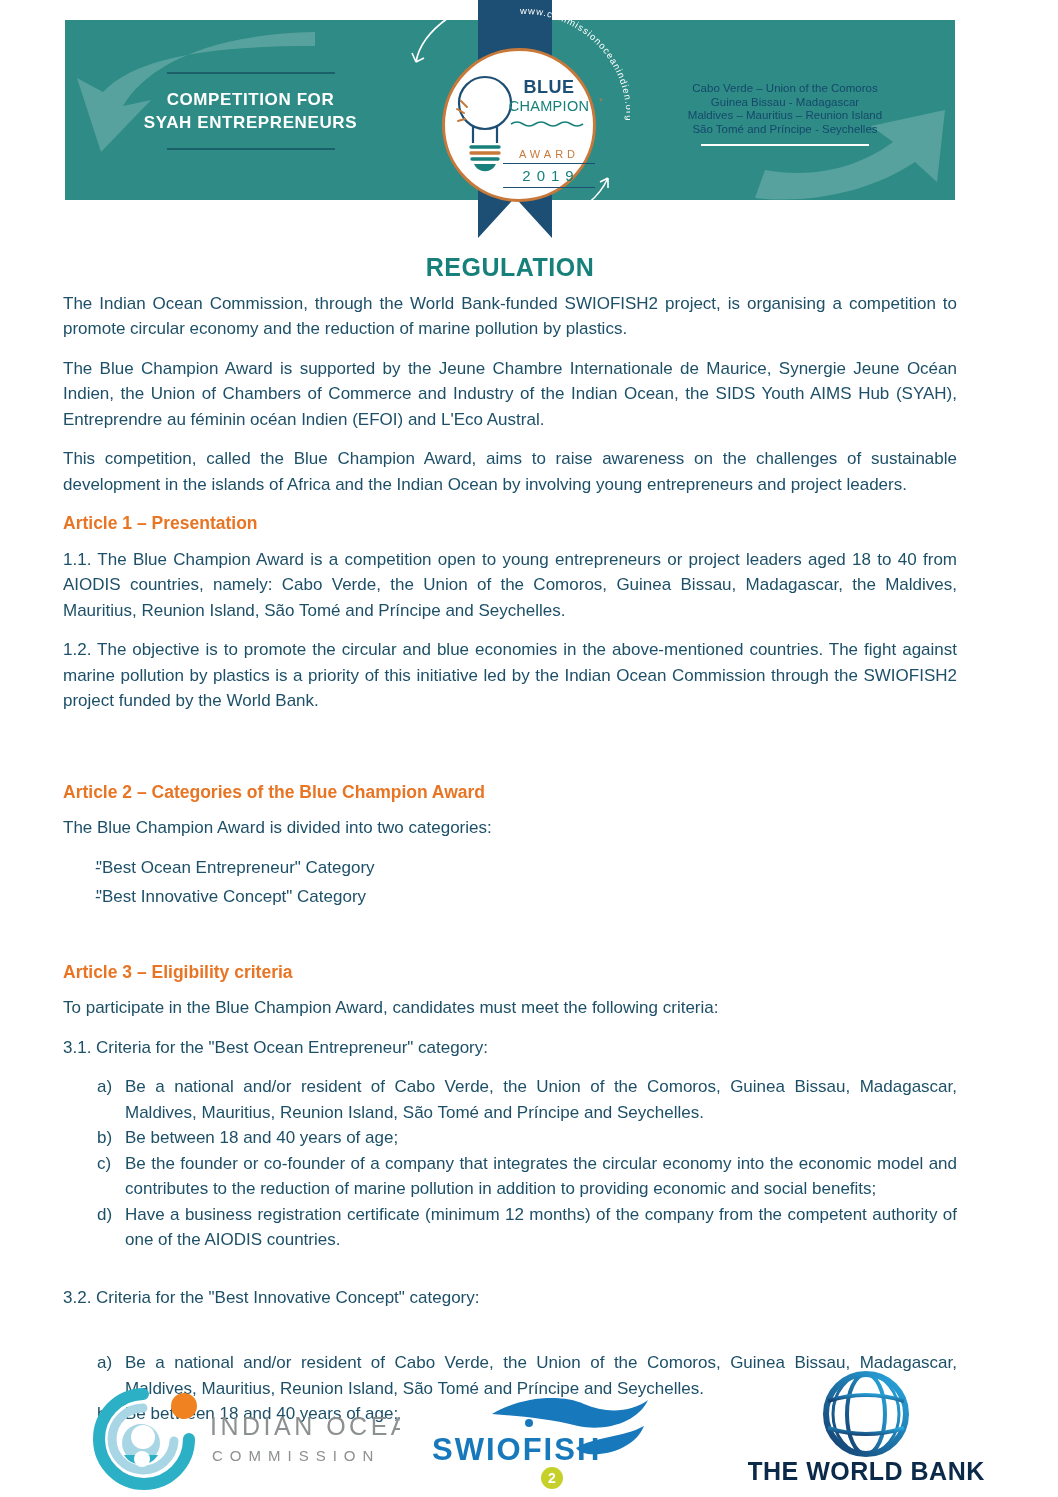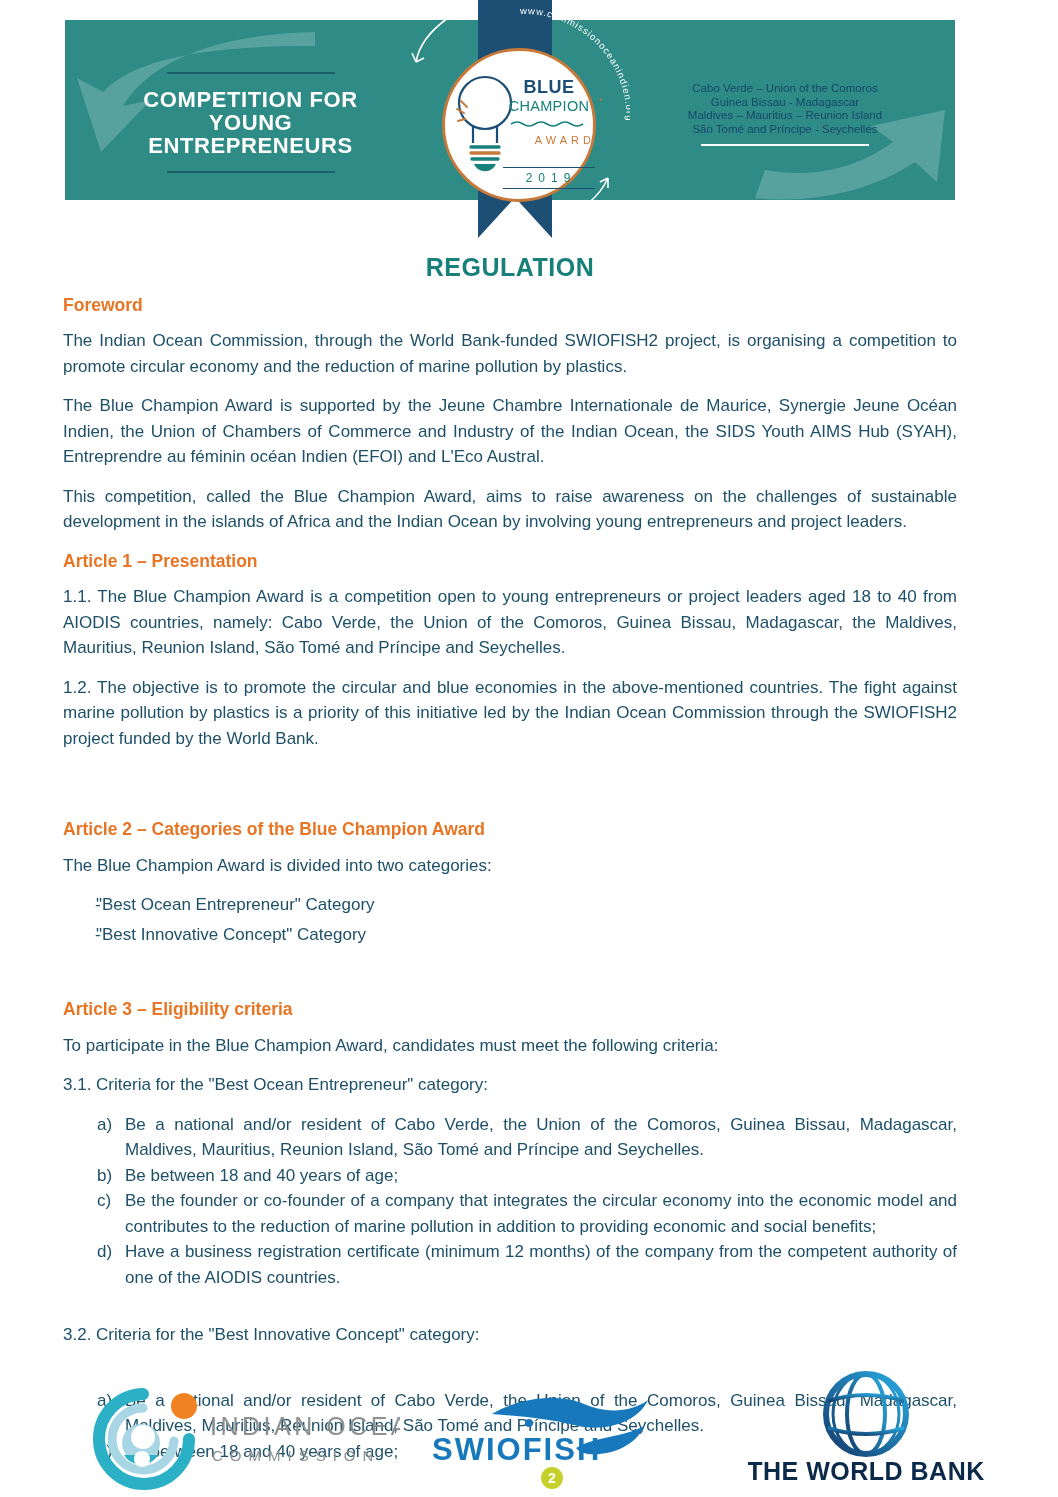--- a/index.html
+++ b/index.html
@@ -5,40 +5,40 @@
   * { margin:0; padding:0; box-sizing:border-box; }
   html,body { background:#ffffff; }
   body { font-family:"Liberation Sans","DejaVu Sans",sans-serif; }
   .page { position:relative; width:1058px; height:1497px; margin:0 auto; background:#ffffff; overflow:hidden; }
 
   
   .banner { position:absolute; left:65px; top:20px; width:890px; height:180px; background:#2e8b86; }
   .banner-deco { position:absolute; inset:0; width:100%; height:100%; }
   .banner-title { position:absolute; left:58px; top:52px; width:255px; text-align:center; color:#ffffff; }
   .banner-title .rule { height:2px; background:rgba(13,60,82,.55); margin:0 auto; width:168px; }
-  .banner-title .t { font-size:22px; font-weight:bold; letter-spacing:.6px; line-height:23px; }
+  .banner-title .t { font-size:17px; font-weight:bold; letter-spacing:.6px; line-height:23px; }
   .banner-title .rule.top { margin-bottom:14px; }
   .banner-title .rule.bot { margin-top:14px; }
   .countries { position:absolute; left:590px; top:62px; width:260px; text-align:center;
                color:#16486b; font-size:11.5px; font-weight:400; line-height:13.5px; }
   .countries .underline { height:2px; background:#ffffff; width:168px; margin:8px auto 0; }
 
   
   .ribbon { position:absolute; left:478px; top:0; width:74px; height:238px; background:#1d4e73;
             clip-path:polygon(0 0,100% 0,100% 100%,50% 83%,0 100%); }
   .badge { position:absolute; left:442px; top:48px; width:154px; height:154px; border-radius:50%;
            background:#ffffff; border:3px solid #c8793a; }
   .badge-bulb { position:absolute; left:4px; top:16px; }
   .badge-text { position:absolute; left:58px; top:26px; width:92px; text-align:center; }
   .badge-text .blue { color:#1d4e73; font-weight:bold; font-size:18px; letter-spacing:.5px; }
   .badge-text .champion { color:#17807a; font-weight:normal; font-size:14.5px; letter-spacing:.3px; position:relative; }
   .badge-text .champion .star { position:absolute; right:-8px; top:-2px; color:#c8793a; font-size:9px; }
-  .badge-text .award { color:#c8793a; font-size:11px; letter-spacing:4px; margin-top:2px;
-                       border-bottom:1.5px solid #1d4e73; padding-bottom:21px;text-align:right; }
-  .badge-text .year { color:#17807a; font-size:12px; letter-spacing:6px; padding:3px 0 3px 4px;
+  .badge-text .award { color:#c8793a; font-size:11px; letter-spacing:4px; margin-top:16px;
+                       border-bottom:1.5px solid #1d4e73; padding-bottom:3px; }
+  .badge-text .year { color:#17807a; font-size:15px; letter-spacing:6px; padding:3px 0 3px 4px;
                       border-bottom:1.5px solid #1d4e73; }
   .badge-arc { position:absolute; left:408px; top:6px; width:222px; height:222px; pointer-events:none; }
 
   
   .content { position:absolute; top:255px; left:63px; width:894px; color:#1d5068;
              font-size:17px; line-height:25.5px; text-align:justify; }
   .doc-title { text-align:center; color:#17807a; font-size:25px; font-weight:bold; letter-spacing:.5px; margin-bottom:10px; }
   h2.sect { color:#e87524; font-size:17.5px; font-weight:bold; margin:12px 0 10px; text-align:left; }
   p.body { margin:10px 0 14px; }
   .num { font-weight:normal; }
@@ -66,21 +66,21 @@
   <div class="banner">
     <svg class="banner-deco" viewBox="0 0 890 180" preserveAspectRatio="none">
       <g fill="rgba(255,255,255,0.20)">
         <path d="M 250 12 C 140 14 80 48 58 86 L 86 80 L 36 132 L 12 58 L 38 72 C 72 36 150 26 250 26 Z"></path>
         <path d="M 690 178 L 700 150 C 745 158 790 150 828 122 L 806 106 L 880 90 L 872 162 L 850 142 C 805 172 745 184 690 178 Z"></path>
       </g>
     </svg>
     <div class="banner-title">
       <div class="rule top"></div>
       <div class="t">COMPETITION FOR</div>
-      <div class="t">YOUNG ENTREPRENEURS</div>
+      <div class="t">SYAH ENTREPRENEURS</div>
       <div class="rule bot"></div>
     </div>
     <div class="countries">
       <div>Cabo Verde – Union of the Comoros</div>
       <div>Guinea Bissau - Madagascar</div>
       <div>Maldives – Mauritius – Reunion Island</div>
       <div>São Tomé and Príncipe - Seychelles</div>
       <div class="underline"></div>
     </div>
   </div>
@@ -119,21 +119,20 @@
     </text>
     <g stroke="#ffffff" stroke-width="1.6" fill="none">
       <path d="M 40 12 Q 12 32 8 56 M 8 56 L 4 47 M 8 56 L 16 52"></path>
       <path d="M 150 212 Q 186 202 200 172 M 200 172 L 192 176 M 200 172 L 200 182"></path>
     </g>
   </svg>
 
   <div class="content">
     <div class="doc-title">REGULATION</div>
 
-    <h2 class="sect">Foreword</h2>
     <p class="body">The Indian Ocean Commission, through the World Bank-funded SWIOFISH2 project, is organising a competition to promote circular economy and the reduction of marine pollution by plastics.</p>
     <p class="body">The Blue Champion Award is supported by the Jeune Chambre Internationale de Maurice, Synergie Jeune Océan Indien, the Union of Chambers of Commerce and Industry of the Indian Ocean, the SIDS Youth AIMS Hub (SYAH), Entreprendre au féminin océan Indien (EFOI) and L'Eco Austral.</p>
     <p class="body">This competition, called the Blue Champion Award, aims to raise awareness on the challenges of sustainable development in the islands of Africa and the Indian Ocean by involving young entrepreneurs and project leaders.</p>
 
     <h2 class="sect">Article 1 – Presentation</h2>
     <p class="body"><span class="num">1.1.</span><span> The Blue Champion Award is a competition open to young entrepreneurs or project leaders aged 18 to 40 from AIODIS countries, namely: Cabo Verde, the Union of the Comoros, Guinea Bissau, Madagascar, the Maldives, Mauritius, Reunion Island, São Tomé and Príncipe and Seychelles.</span></p>
     <p class="body"><span class="num">1.2.</span><span> The objective is to promote the circular and blue economies in the above-mentioned countries. The fight against marine pollution by plastics is a priority of this initiative led by the Indian Ocean Commission through the SWIOFISH2 project funded by the World Bank.</span></p>
 
     <div class="gap-lg"></div>
 

